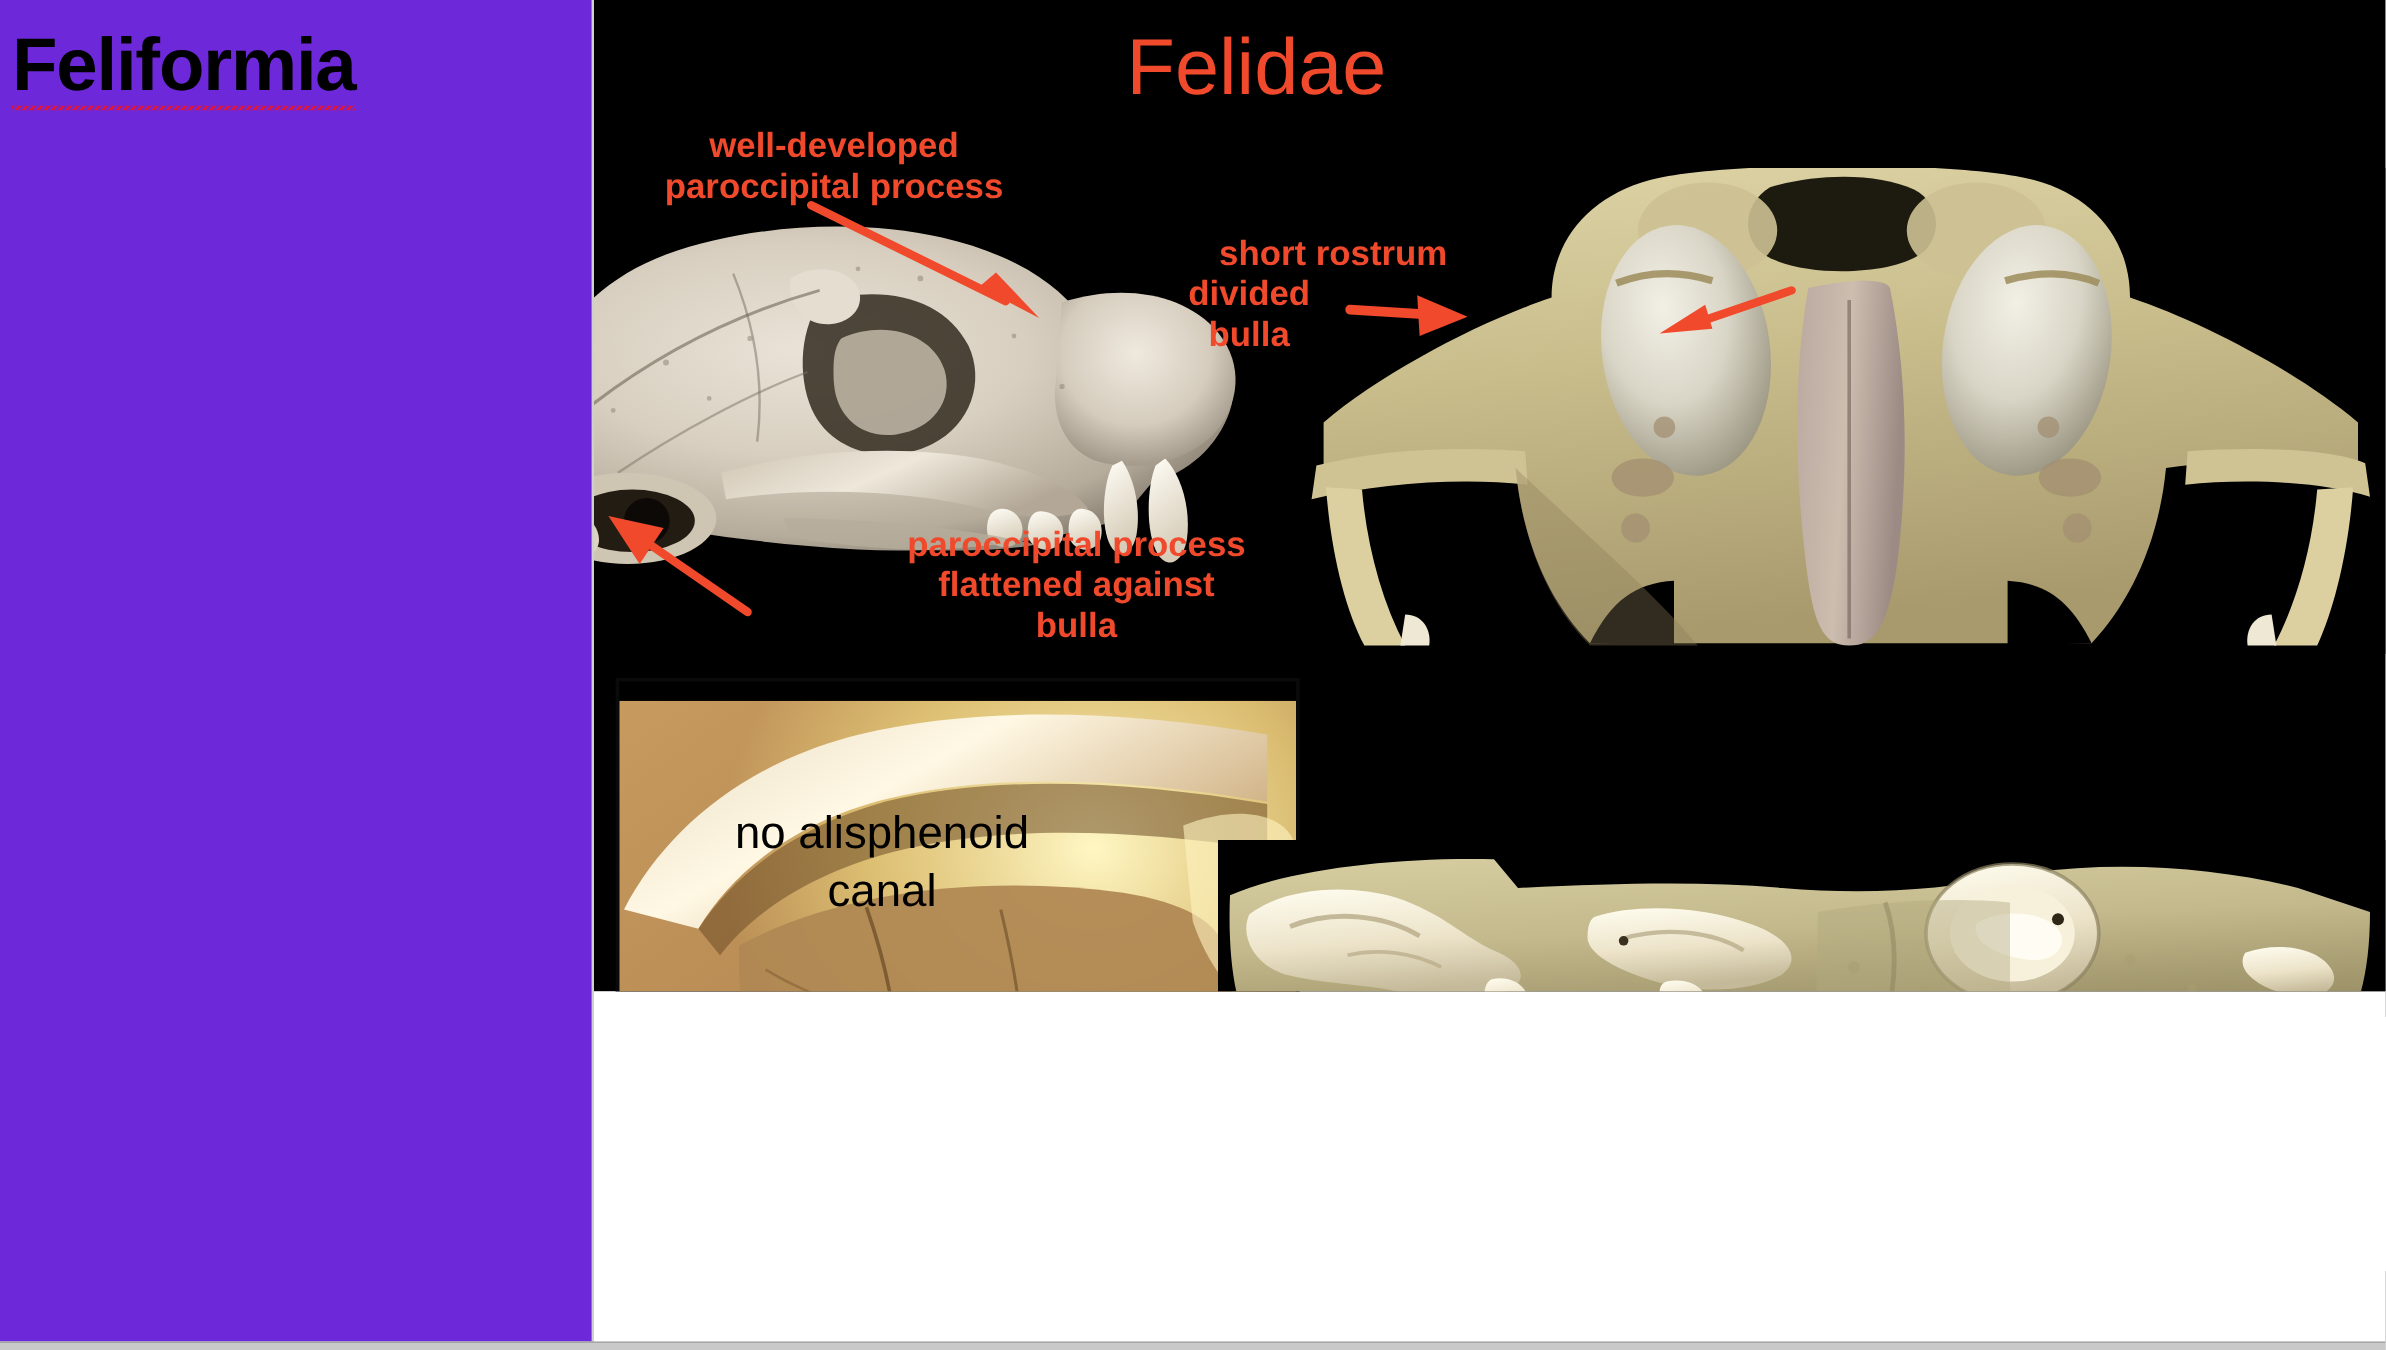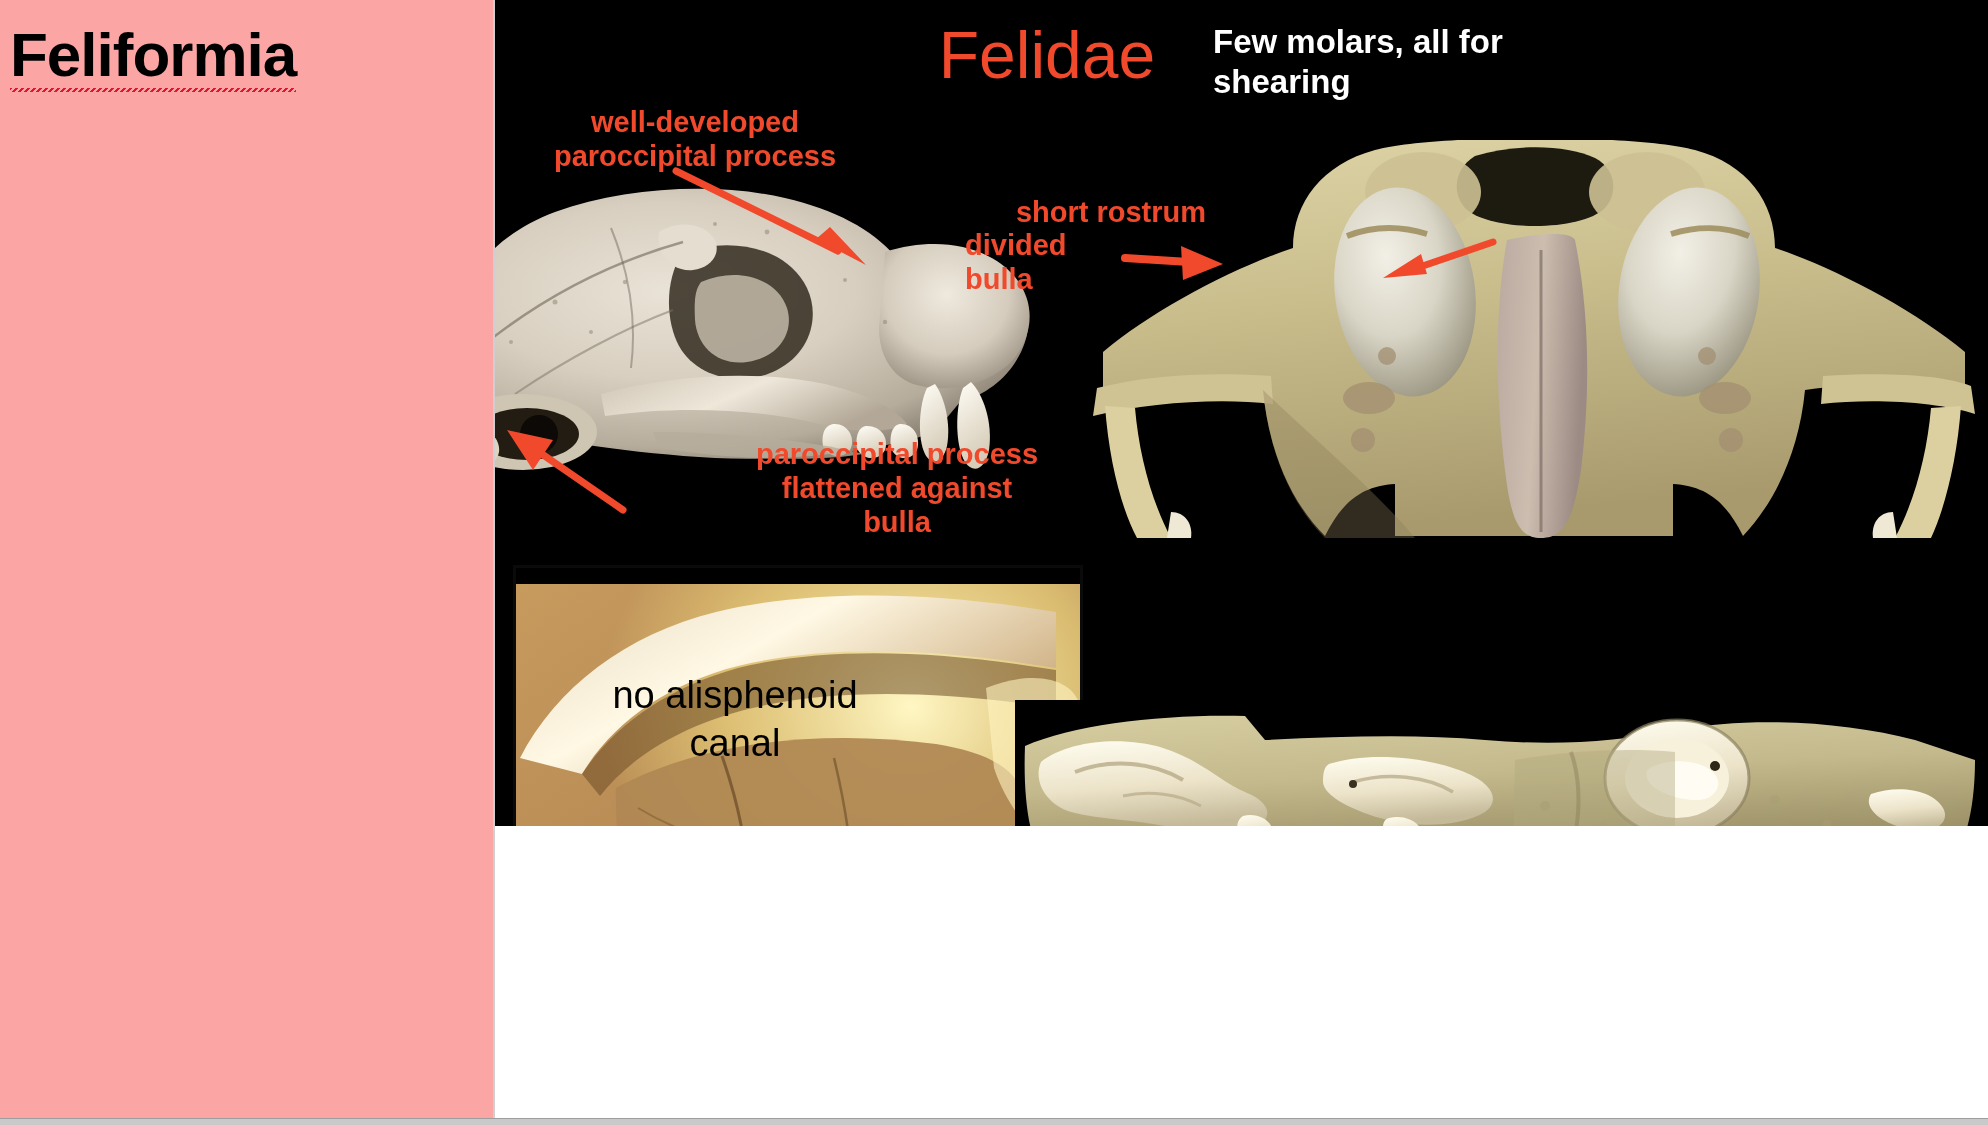--- a/index.html
+++ b/index.html
@@ -5,21 +5,21 @@
   * { margin:0; padding:0; box-sizing:border-box; }
   html,body{ background:#fff; }
   body{
     width:1988px; height:1125px; position:relative; overflow:hidden;
     font-family:"Liberation Sans", sans-serif;
   }
 
   
   #left-pane{
     position:absolute; left:0; top:0; width:495px; height:1118px;
-    background:#fca5a5;
+    background:#6d28d9;
     text-align:right;
   }
   #outline-title{
     position:absolute; left:10px; top:22px;
     font-size:62px; font-weight:bold; color:#000;
     letter-spacing:-1px; line-height:1.05;
     white-space:nowrap;
   }
   #outline-title .spell{
     border-bottom:0;
@@ -48,21 +48,21 @@
     color:#ffffff; font-size:33px; font-weight:bold; line-height:1.22;
   }
 
   
   .anno{
     position:absolute; color:#f1492c; font-weight:bold;
     font-size:29px; line-height:1.18; white-space:pre-line;
   }
   #anno-postorbital{ left:-80px; top:105px; width:560px; text-align:center; }
   #anno-rostrum   { left:296px; top:195px; width:640px; text-align:center; }
-  #anno-bulla     { left:470px; top:228px; width:152px; text-align:left; }
+  #anno-bulla     { left:470px; top:228px; width:152px; text-align:center; }
   #anno-paroccipital{ left:62px; top:437px; width:680px; text-align:center; }
   #anno-secodont  { left:610px; top:621px; width:440px; text-align:center; }
 
   
   #anno-alisphenoid{
     position:absolute; left:60px; top:672px; width:360px;
     color:#000000; font-size:38px; font-weight:normal;
     text-align:center; line-height:1.25; white-space:pre-line;
     z-index:5;
   }
@@ -394,22 +394,20 @@
     <line x1="4" y1="20" x2="68" y2="24" stroke="#f1492c" stroke-width="8" stroke-linecap="round"></line>
     <polygon points="102,26 60,8 62,42" fill="#f1492c"></polygon>
   </svg>
 
   <svg class="arrow" style="left:0px; top:428px;" width="140" height="90" viewBox="0 0 140 90">
     <line x1="128" y1="82" x2="44" y2="24" stroke="#f1492c" stroke-width="7" stroke-linecap="round"></line>
     <polygon points="12,2 58,12 38,42" fill="#f1492c"></polygon>
   </svg>
 
   <div id="felidae-heading">Felidae</div>
-  <div id="molars-note">Few molars, all
-for shearing</div>
 
   <div class="anno" id="anno-postorbital">well-developed
 paroccipital process</div>
   <div class="anno" id="anno-rostrum">short rostrum</div>
   <div class="anno" id="anno-bulla">divided
 bulla</div>
   <div class="anno" id="anno-paroccipital">paroccipital process
 flattened against
 bulla</div>
   <div id="anno-alisphenoid">no alisphenoid

